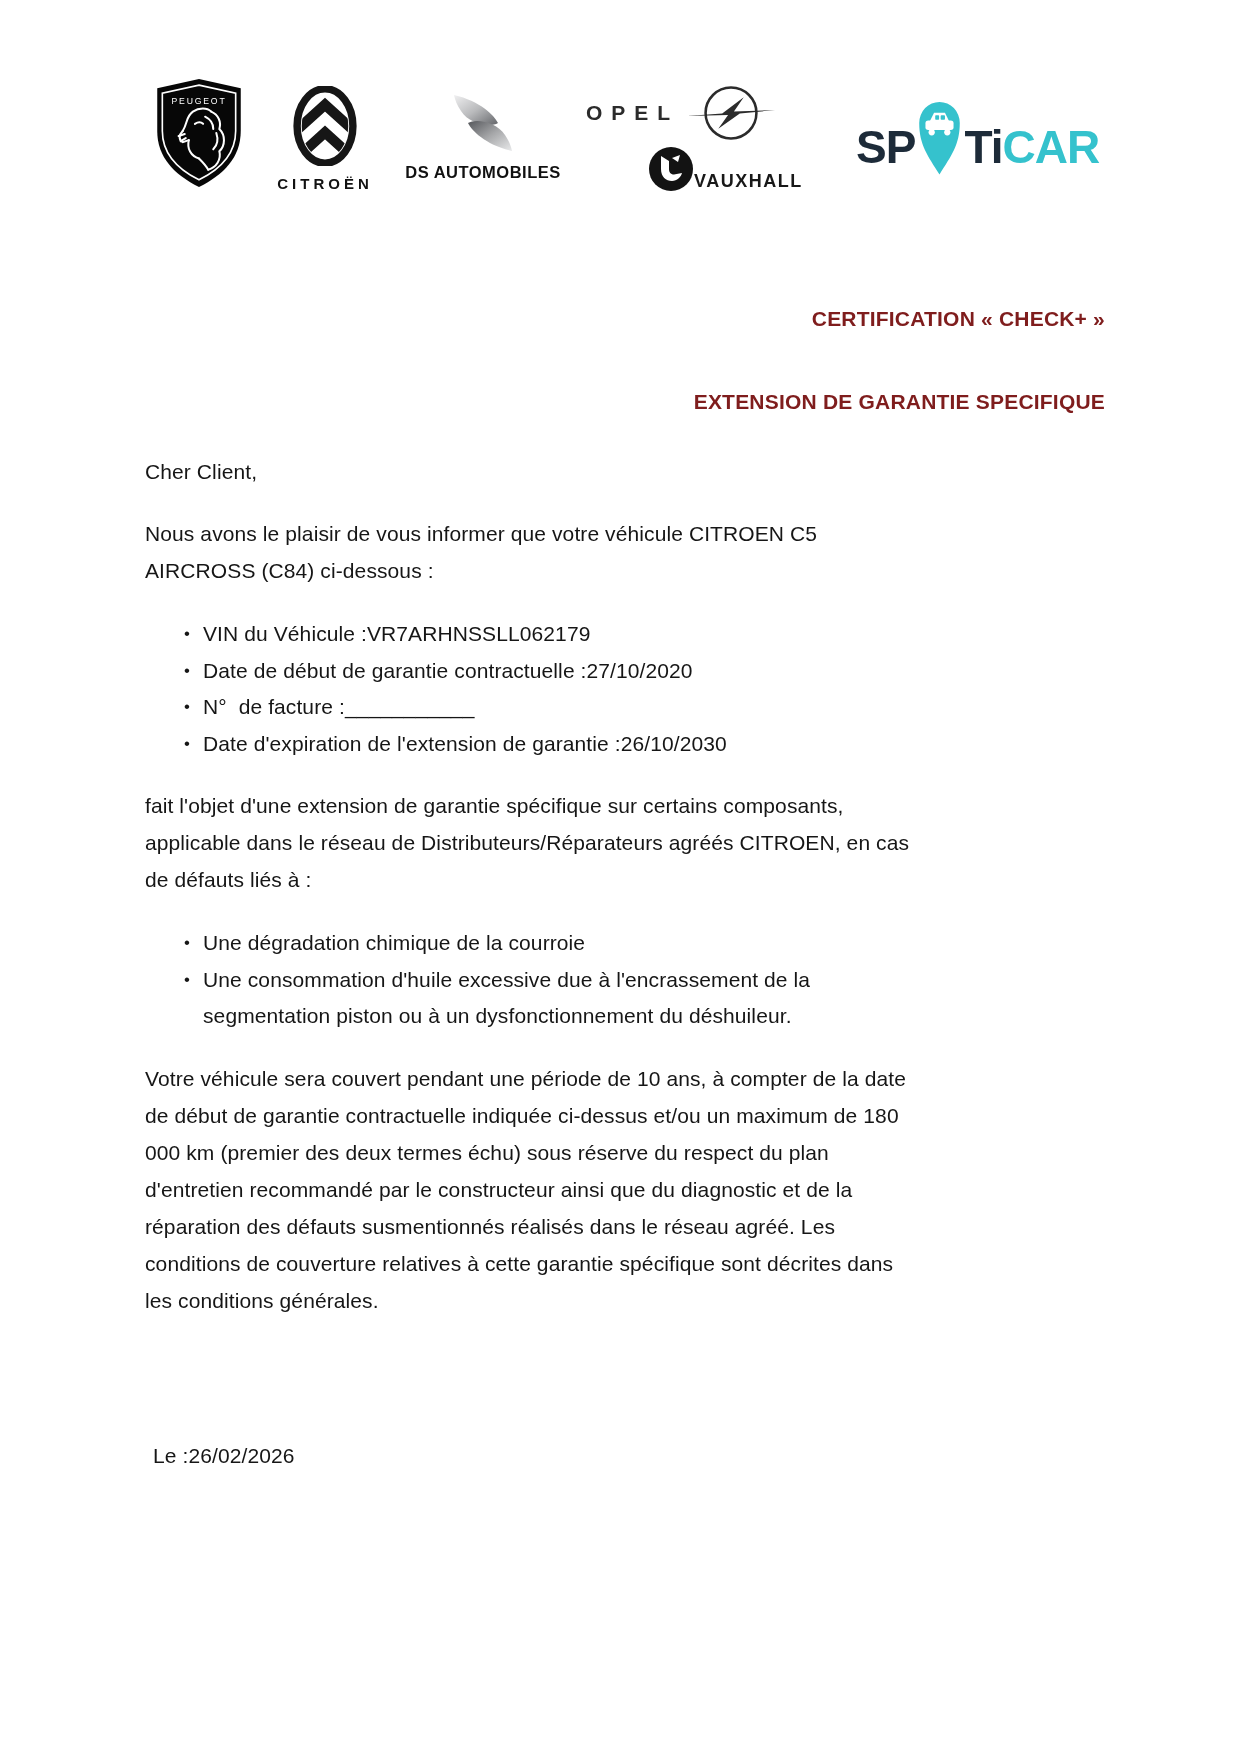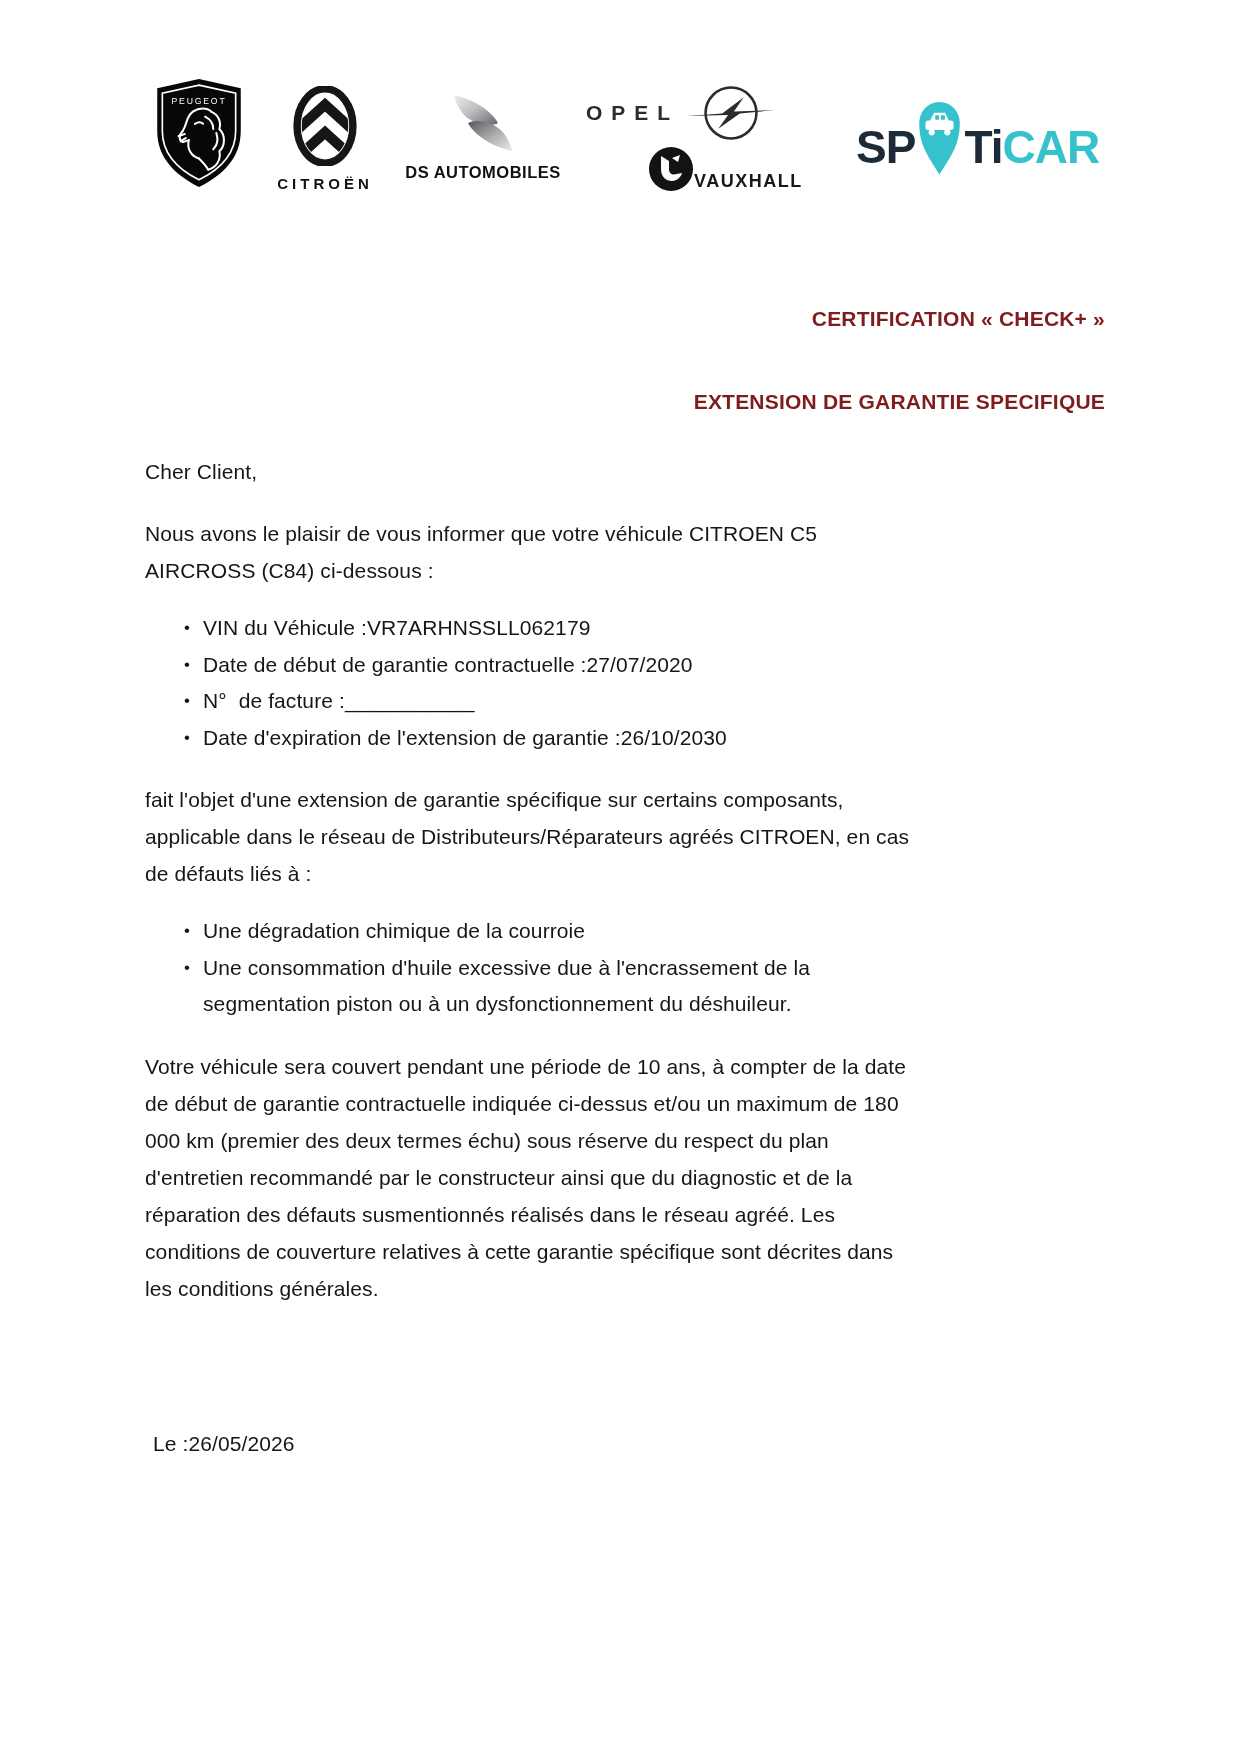--- a/index.html
+++ b/index.html
@@ -34,21 +34,21 @@
     font-size:21px;line-height:37px;letter-spacing:.1px;
   }
   .letter h1,.letter h2{
     font-size:21px;font-weight:700;text-align:right;
     margin:0;line-height:37px;letter-spacing:.2px;color:#7f1d1d;
   }
   .letter h1{margin-bottom:46px;}
   .letter h2{margin-bottom:33px;}
   .salutation{margin:0;white-space:pre-line;}
   .para{margin:25px 0 0 0;white-space:pre-line;}
-  ul.blist{margin:21px 0 0 0;padding:0 0 0 58px;list-style:none;}
+  ul.blist{margin:27px 0 0 0;padding:0 0 0 58px;list-style:none;}
   ul.blist li{position:relative;line-height:36.5px;white-space:pre-line;}
   ul.blist li::before{
     content:"•";position:absolute;left:-19px;top:0;
     font-size:.8em;color:#161616;
   }
   .xmark{color:var(--x-red,#e8000d);}
   .dateline{margin:118px 0 0 8px;white-space:pre-line;}
 </style>
 </head>
 <body>
@@ -150,21 +150,21 @@
     <h1>CERTIFICATION « CHECK+ »</h1>
     <h2>EXTENSION DE GARANTIE SPECIFIQUE</h2>
 
     <p class="salutation">Cher Client,</p>
 
     <p class="para">Nous avons le plaisir de vous informer que votre véhicule CITROEN C5
 AIRCROSS (C84) ci-dessous :</p>
 
     <ul class="blist">
       <li>VIN du Véhicule :VR7ARHNSSLL062179</li>
-      <li>Date de début de garantie contractuelle :27/07/2020</li>
+      <li>Date de début de garantie contractuelle :27/10/2020</li>
       <li>N°&nbsp; de facture :___________</li>
       <li>Date d'expiration de l'extension de garantie :26/10/2030</li>
     </ul>
 
     <p class="para">fait l'objet d'une extension de garantie spécifique sur certains composants,
 applicable dans le réseau de Distributeurs/Réparateurs agréés CITROEN, en cas
 de défauts liés à :</p>
 
     <ul class="blist">
       <li>Une dégradation chimique de la courroie</li>
@@ -173,16 +173,16 @@
     </ul>
 
     <p class="para">Votre véhicule sera couvert pendant une période de 10 ans, à compter de la date
 de début de garantie contractuelle indiquée ci-dessus et/ou un maximum de 180
 000 km (premier des deux termes échu) sous réserve du respect du plan
 d'entretien recommandé par le constructeur ainsi que du diagnostic et de la
 réparation des défauts susmentionnés réalisés dans le réseau agréé. Les
 conditions de couverture relatives à cette garantie spécifique sont décrites dans
 les conditions générales.</p>
 
-    <p class="dateline">Le :26/05/2026</p>
+    <p class="dateline">Le :26/02/2026</p>
   </div>
 
 </div>
 
 </body></html>

